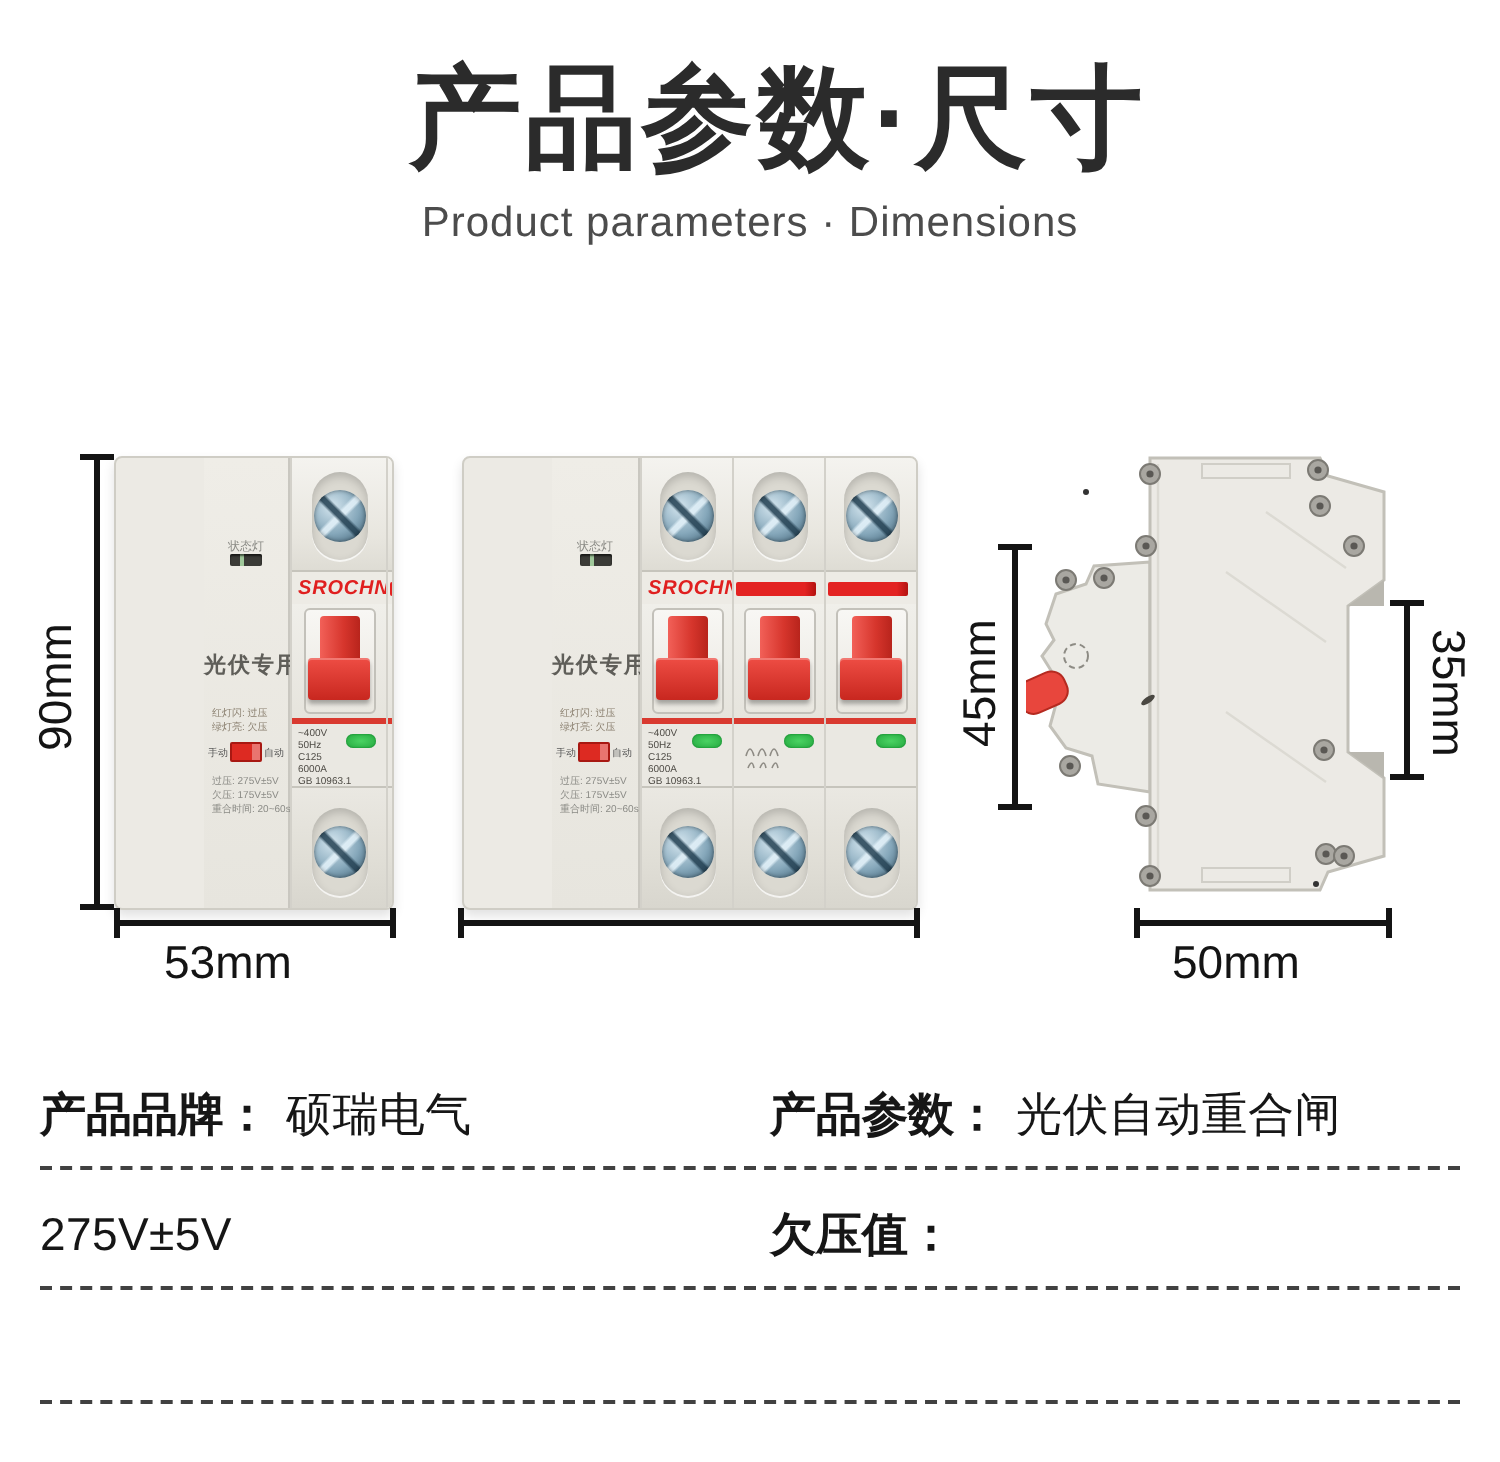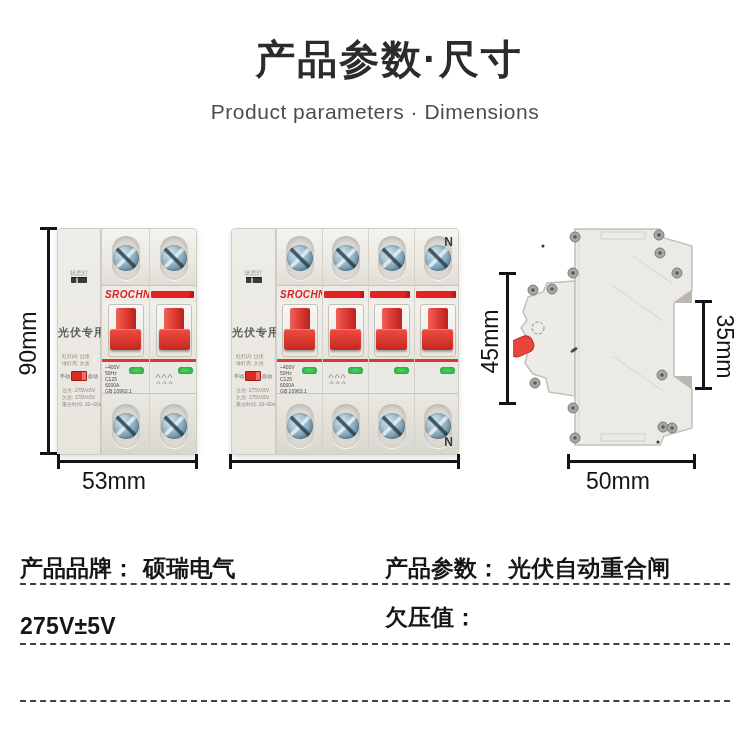--- a/index.html
+++ b/index.html
@@ -1,34 +1,34 @@
 <!DOCTYPE html>
 <html><head>
 <meta charset="utf-8">
 <style>
   html,body{margin:0;padding:0;background:#fff;}
   #page{position:relative;width:750px;height:731px;background:#ffffff;overflow:hidden;
         font-family:"Liberation Sans","DejaVu Sans",sans-serif;}
 
   
   .hdr{position:absolute;left:0;top:0;width:750px;text-align:center;}
-  .hdr-title{margin-top:26px;font-size:40px;line-height:66px;font-weight:900;
+  .hdr-title{margin-top:26px;font-size:56px;line-height:66px;font-weight:900;
              color:#2b2b2b;letter-spacing:2px;padding-left:28px;}
   .hdr-sub{margin-top:8px;font-size:21px;color:#4c4c4c;letter-spacing:.5px;}
 
   
   .breaker{position:absolute;top:228px;height:227px;display:flex;background:#eceae4;
            border:1px solid #cfcdc5;border-radius:4px;overflow:hidden;
            box-shadow:0 3px 6px rgba(0,0,0,.12);box-sizing:border-box;}
   .breaker *{box-sizing:border-box;}
   #breaker-2p{left:57px;width:140px;}
   #breaker-4p{left:231px;width:228px;}
 
   .ctrl{position:relative;flex:none;background:linear-gradient(#efede7,#e7e5de);
-        border-right:1px solid #c9c7c0;}
+        border-right:1px solid #c9c7c0;margin-left:44px;}
   #breaker-2p .ctrl{width:43px;}
   #breaker-4p .ctrl{width:44px;}
   .pole{position:relative;flex:none;display:flex;flex-direction:column;
         border-left:1px solid #d3d1ca;box-shadow:inset 1px 0 0 #f6f5f1;}
   #breaker-2p .pole{width:48px;}
   #breaker-2p .pole:last-child{width:49px;}
   #breaker-4p .pole{width:46px;}
 
   .zone-term-top{height:57px;position:relative;border-bottom:1px solid #c6c4bc;
         background:linear-gradient(#f4f3ef 0%,#e8e6df 70%,#dedcd4 100%);}
@@ -94,24 +94,24 @@
   
   .dline{position:absolute;background:#141414;}
   .dim-label{position:absolute;font-size:23px;color:#141414;white-space:nowrap;}
   .dim-label.h{width:90px;text-align:left;}
   .dim-label.v{width:74px;text-align:center;}
   .rot-ccw{transform:rotate(-90deg);}
   .rot-cw{transform:rotate(90deg);}
 
   
   .spec-row{position:absolute;left:20px;width:710px;display:flex;font-size:23px;color:#161616;}
-  .cell-left{width:365px;flex:none;display:flex;align-items:flex-end;}
+  .cell-left{width:365px;flex:none;display:flex;align-items:center;}
   .cell-right{flex:1;display:flex;align-items:baseline;}
   .lab{font-weight:700;margin-right:8px;white-space:nowrap;}
-  .val{font-weight:700;letter-spacing:.2px;white-space:nowrap;margin-top:11px;}
+  .val{font-weight:400;letter-spacing:.2px;white-space:nowrap;}
   .divider{position:absolute;left:20px;width:710px;border-top:2px dashed #414141;}
 </style>
 </head>
 <body>
 
 <div id="page">
 
   <div class="hdr">
     <div class="hdr-title">产品参数·尺寸</div>
     <div class="hdr-sub">Product parameters · Dimensions</div>

